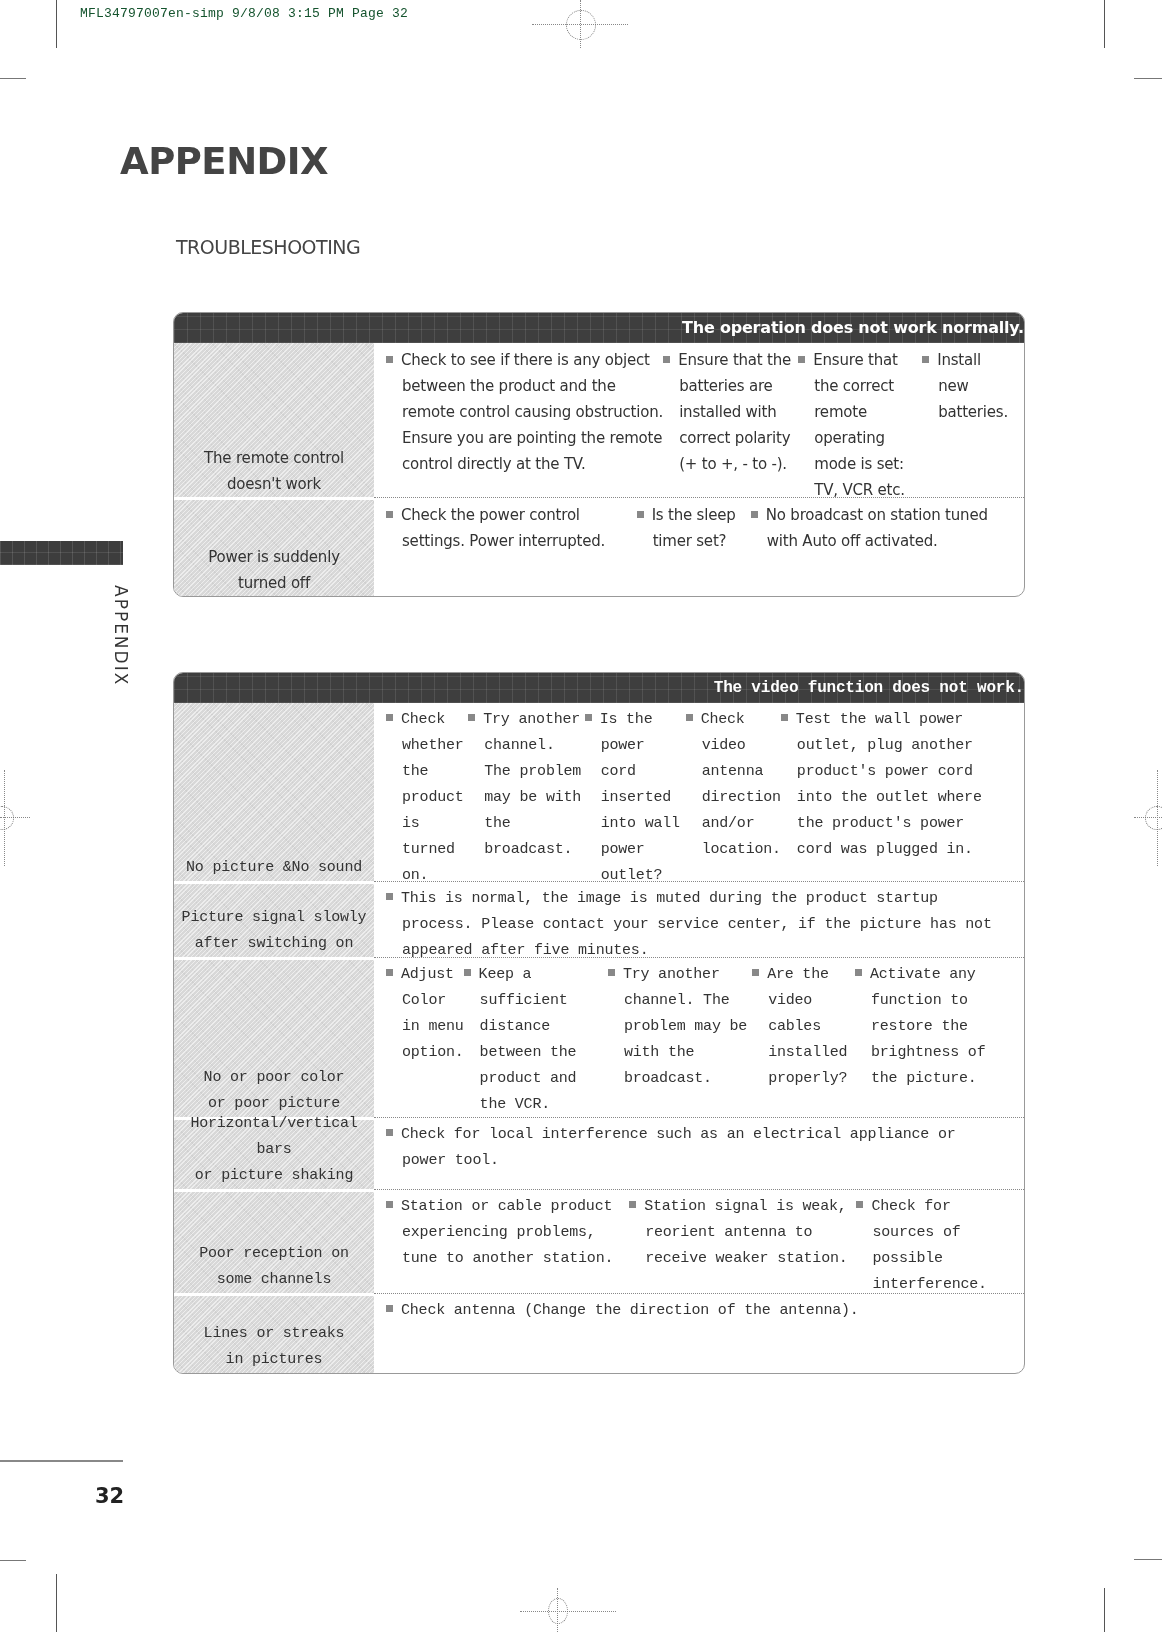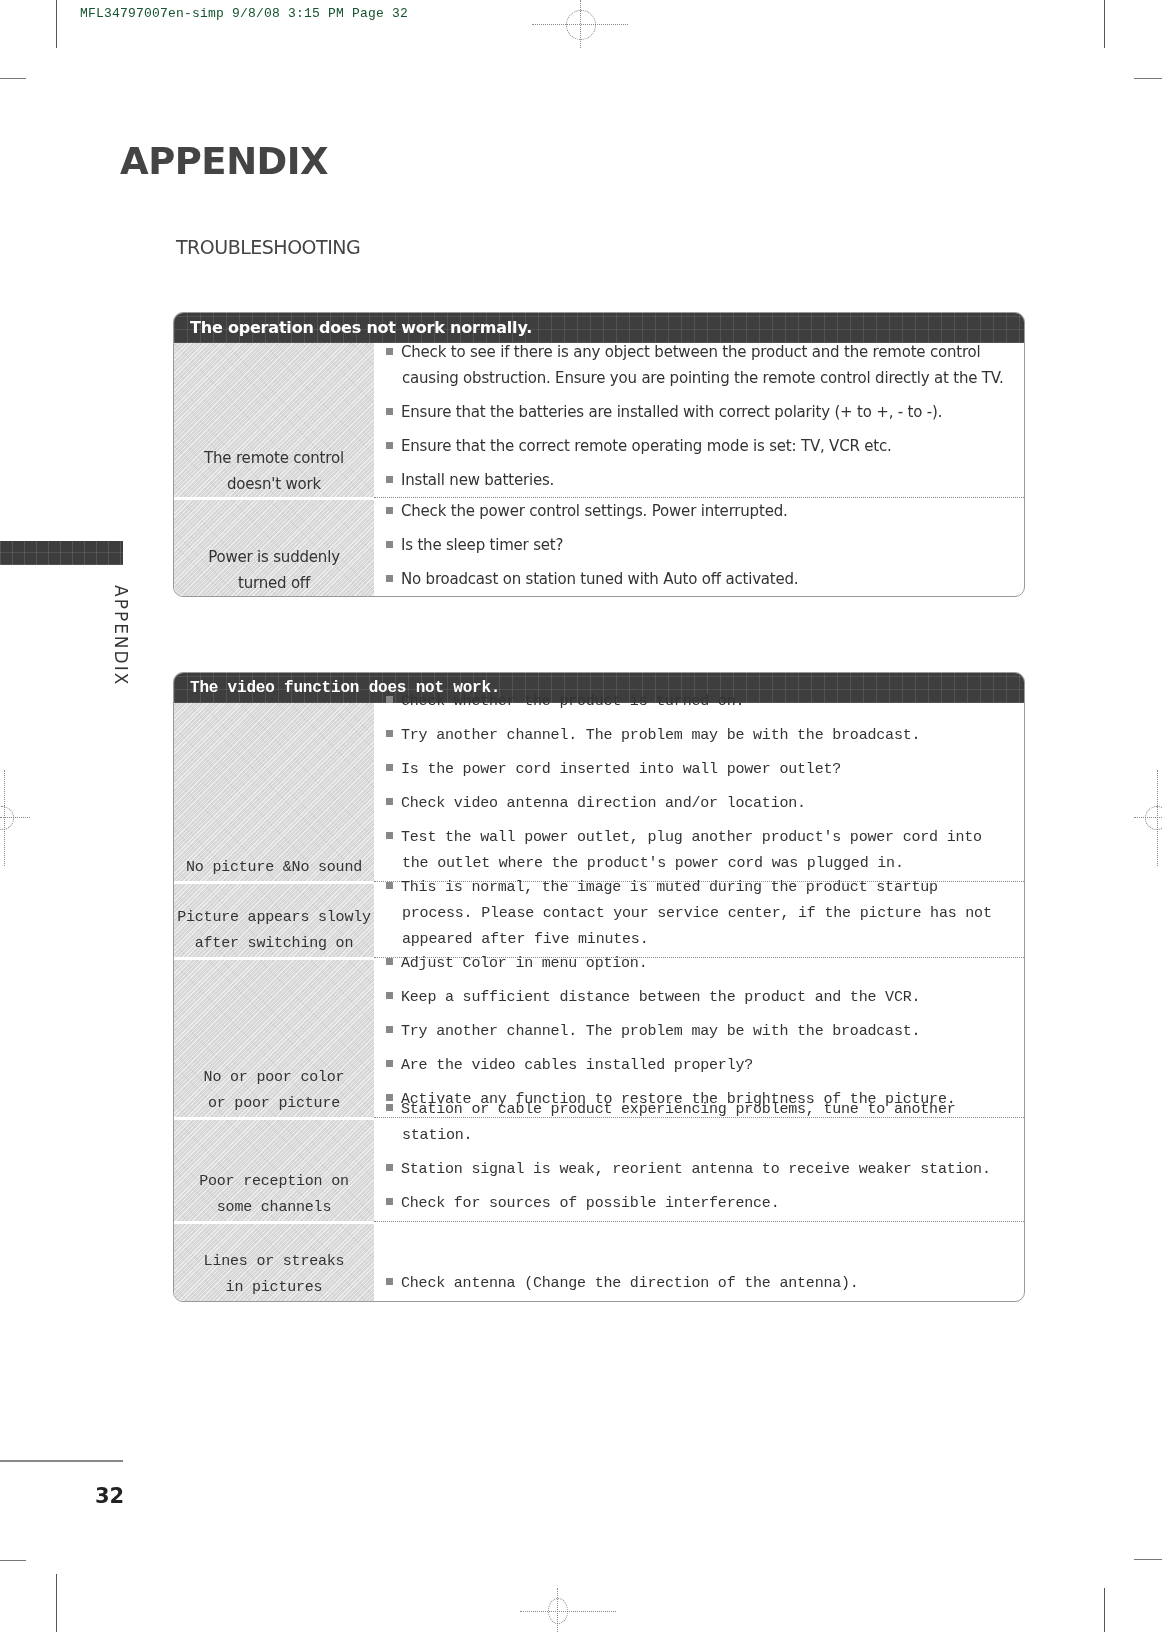--- a/index.html
+++ b/index.html
@@ -18,31 +18,31 @@
     background-image: repeating-linear-gradient(90deg, rgba(255,255,255,0.12) 0 1px, transparent 1px 12px),
                       repeating-linear-gradient(0deg, rgba(255,255,255,0.10) 0 1px, transparent 1px 12px); }
   .side-label { left:111px; top:585px; writing-mode:vertical-rl; font-family:"DejaVu Sans", sans-serif; font-size:17px; color:#333; letter-spacing:2px; }
   .page-rule { left:0; top:1460px; width:123px; height:2px; background:#888; }
   .page-num { left:95px; top:1484px; font-family:"DejaVu Sans", sans-serif; font-weight:bold; font-size:21px; color:#222; }
 
   .box { left:173px; width:850px; border:1px solid #999; border-radius:10px; overflow:hidden; background:#fff; }
   .box-header { height:30px; background:#3e3e3e; color:#fff; font-size:16px; font-weight:bold;
     padding-left:16px; line-height:30px; letter-spacing:-0.2px;
     background-image: repeating-linear-gradient(90deg, rgba(255,255,255,0.10) 0 1px, transparent 1px 13px),
-                      repeating-linear-gradient(0deg, rgba(255,255,255,0.09) 0 1px, transparent 1px 13px); }
+                      repeating-linear-gradient(0deg, rgba(255,255,255,0.09) 0 1px, transparent 1px 13px); text-align: right; }
   .row { display:flex; position:relative; }
   .row + .row .problem { border-top:3px solid #fff; }
   .row + .row .solution { border-top:1px dotted #888; margin-top:0; }
   .problem { width:200px; flex:none; display:flex; align-items:flex-end; justify-content:center; text-align:center;
     font-size:15px; color:#333; line-height:26px; letter-spacing:-0.2px;
     background-color:#d8d8d8;
     background-image: repeating-linear-gradient(135deg, rgba(255,255,255,0.55) 0 1px, transparent 1px 3px),
                       repeating-linear-gradient(45deg, rgba(0,0,0,0.04) 0 1px, transparent 1px 9px); }
   .problem span { display:block; white-space:pre-line; }
-  .solution { flex:1; display:flex; flex-direction:column; justify-content:flex-end; padding:4px 16px 4px 12px; margin-left:0;gap:8px; }
+  .solution { flex:1; display:flex; flex-direction:row; justify-content:flex-start; padding:4px 16px 4px 12px; margin-left:0; }
   .bullet { font-size:15px; line-height:26px; color:#333; padding-left:16px; text-indent:-16px; letter-spacing:-0.2px; }
   .bullet .sq { display:inline-block; width:7px; height:7px; background:#888; margin-right:8px; vertical-align:2px; text-indent:0; }
   .bullet .txt { white-space:normal; }
 </style>
 </head>
 <body>
 
 <div class="abs slug">MFL34797007en-simp  9/8/08 3:15 PM  Page 32</div>
 <div class="abs vline" style="left:56px;top:0;height:48px;"></div>
 <div class="abs vline" style="left:1104px;top:0;height:48px;"></div>
@@ -111,38 +111,47 @@
     <div class="solution">
       <div class="bullet"><span class="sq"></span><span class="txt">Check whether the product is turned on.</span></div>
       <div class="bullet"><span class="sq"></span><span class="txt">Try another channel. The problem may be with the broadcast.</span></div>
       <div class="bullet"><span class="sq"></span><span class="txt">Is the power cord inserted into wall power outlet?</span></div>
       <div class="bullet"><span class="sq"></span><span class="txt">Check video antenna direction and/or location.</span></div>
       <div class="bullet"><span class="sq"></span><span class="txt">Test the wall power outlet, plug another product's power cord into the outlet where the product's power cord was plugged in.</span></div>
     </div>
   </div>
   <div class="row" style="height:76px;">
     <div class="problem">
-        <span>Picture appears slowly
+        <span>Picture signal slowly
 after switching on</span>
       </div>
     <div class="solution">
       <div class="bullet"><span class="sq"></span><span class="txt">This is normal, the image is muted during the product startup process. Please contact your service center, if the picture has not appeared after five minutes.</span></div>
     </div>
   </div>
   <div class="row" style="height:160px;">
     <div class="problem">
         <span>No or poor color
 or poor picture</span>
       </div>
     <div class="solution">
       <div class="bullet"><span class="sq"></span><span class="txt">Adjust Color in menu option.</span></div>
       <div class="bullet"><span class="sq"></span><span class="txt">Keep a sufficient distance between the product and the VCR.</span></div>
       <div class="bullet"><span class="sq"></span><span class="txt">Try another channel. The problem may be with the broadcast.</span></div>
       <div class="bullet"><span class="sq"></span><span class="txt">Are the video cables installed properly?</span></div>
       <div class="bullet"><span class="sq"></span><span class="txt">Activate any function to restore the brightness of the picture.</span></div>
+    </div>
+  </div>
+  <div class="row" style="height:72px;">
+    <div class="problem">
+        <span>Horizontal/vertical bars
+or picture shaking</span>
+      </div>
+    <div class="solution">
+      <div class="bullet"><span class="sq"></span><span class="txt">Check for local interference such as an electrical appliance or power tool.</span></div>
     </div>
   </div>
   <div class="row" style="height:104px;">
     <div class="problem">
         <span>Poor reception on
 some channels</span>
       </div>
     <div class="solution">
       <div class="bullet"><span class="sq"></span><span class="txt">Station or cable product experiencing problems, tune to another station.</span></div>
       <div class="bullet"><span class="sq"></span><span class="txt">Station signal is weak, reorient antenna to receive weaker station.</span></div>

